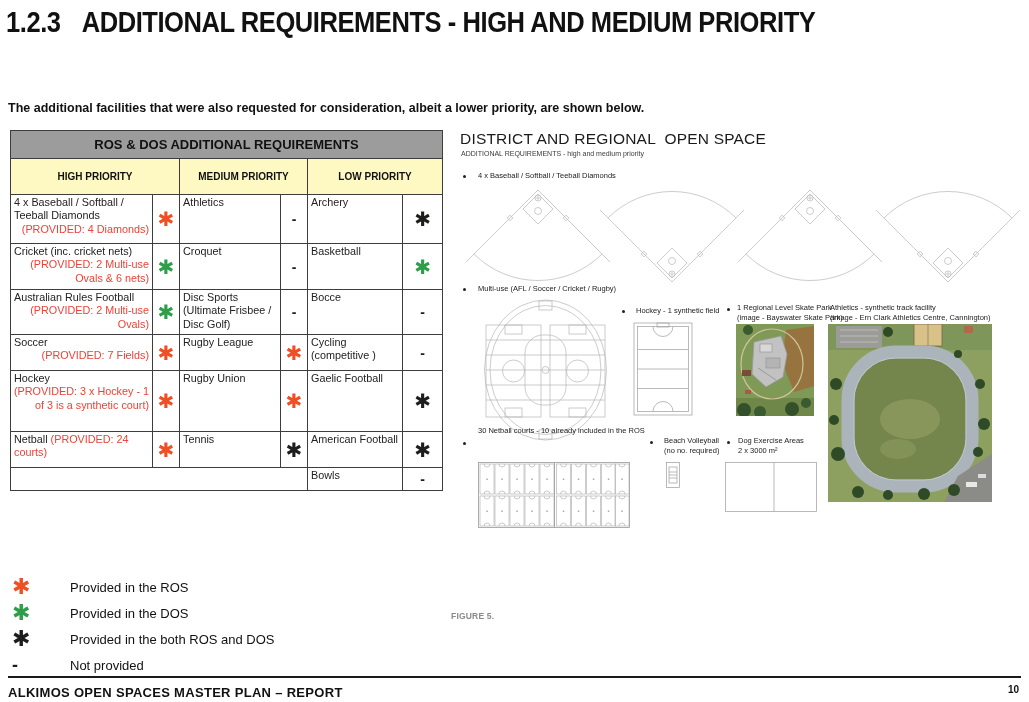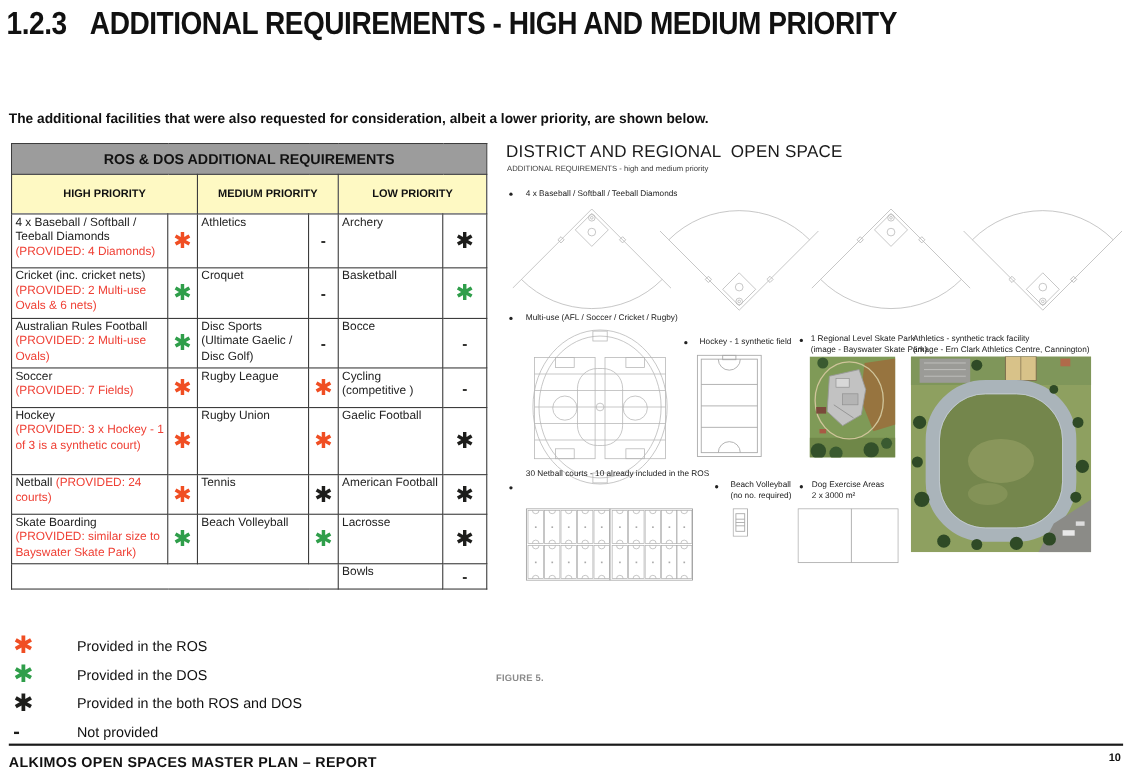--- a/index.html
+++ b/index.html
@@ -16,21 +16,21 @@
   .intro{left:8px;top:101px;font-size:12.5px;font-weight:bold;color:#111;}
   
   table.req{left:10px;top:130px;border-collapse:collapse;table-layout:fixed;width:432px;}
   table.req th,table.req td{border:1.5px solid #3d3d3d;overflow:hidden;}
   th.t-title{background:#9c9c9c;font-size:13px;font-weight:bold;height:25px;color:#111;}
   th.t-col{background:#fef9c3;font-size:10px;font-weight:bold;height:33px;color:#111;}
   td.lbl{font-size:10.8px;line-height:1.25;padding:1px 3px;vertical-align:top;color:#222;}
   td.sym{text-align:center;vertical-align:middle;padding:0;}
   td.sym.ast{font-size:20px;line-height:1;}
   td.sym.dash{font-size:14px;font-weight:bold;}
-  .red{color:#ef4136;}
+  .red{color:#ef4136;text-align:right;}
   .blocknote{display:block;}
   
   .legend{left:8px;top:574px;width:330px;}
   .lg-row{display:flex;align-items:center;height:26px;}
   .lg-sym{width:58px;padding-left:4px;font-size:22px;line-height:1;}
   .lg-sym.dash{font-size:18px;font-weight:bold;}
   .lg-label{font-size:13px;color:#111;}
   
   .footer-line{left:8px;top:676px;width:1013px;border-top:2px solid #1a1a1a;height:0;}
   .footer-left{left:8px;top:685px;font-size:13px;font-weight:bold;letter-spacing:.3px;color:#111;}
@@ -90,21 +90,21 @@
     <td class="sym ast" style="color: rgb(47, 158, 74);">✱</td>
     <td class="lbl"><span>Croquet</span></td>
     <td class="sym dash" style="color: rgb(29, 29, 27);">-</td>
     <td class="lbl"><span>Basketball</span></td>
     <td class="sym ast" style="color: rgb(47, 158, 74);">✱</td>
   </tr>
 
   <tr style="height:45px">
     <td class="lbl"><span>Australian Rules Football</span> <span class="red blocknote">(PROVIDED: 2 Multi-use Ovals)</span></td>
     <td class="sym ast" style="color: rgb(47, 158, 74);">✱</td>
-    <td class="lbl"><span>Disc Sports (Ultimate Gaelic / Disc Golf)</span></td>
+    <td class="lbl"><span>Disc Sports (Ultimate Frisbee / Disc Golf)</span></td>
     <td class="sym dash" style="color: rgb(29, 29, 27);">-</td>
     <td class="lbl"><span>Bocce</span></td>
     <td class="sym dash" style="color: rgb(29, 29, 27);">-</td>
   </tr>
 
   <tr style="height:36px">
     <td class="lbl"><span>Soccer</span> <span class="red blocknote">(PROVIDED: 7 Fields)</span></td>
     <td class="sym ast" style="color: rgb(240, 78, 35);">✱</td>
     <td class="lbl"><span>Rugby League</span></td>
     <td class="sym ast" style="color: rgb(240, 78, 35);">✱</td>
@@ -123,28 +123,20 @@
 
   <tr style="height:36px">
     <td class="lbl"><span>Netball</span> <span class="red">(PROVIDED: 24 courts)</span></td>
     <td class="sym ast" style="color: rgb(240, 78, 35);">✱</td>
     <td class="lbl"><span>Tennis</span></td>
     <td class="sym ast" style="color: rgb(29, 29, 27);">✱</td>
     <td class="lbl"><span>American Football</span></td>
     <td class="sym ast" style="color: rgb(29, 29, 27);">✱</td>
   </tr>
 
-  <tr style="height:45px">
-    <td class="lbl"><span>Skate Boarding</span> <span class="red">(PROVIDED: similar size to Bayswater Skate Park)</span></td>
-    <td class="sym ast" style="color: rgb(47, 158, 74);">✱</td>
-    <td class="lbl"><span>Beach Volleyball</span></td>
-    <td class="sym ast" style="color: rgb(47, 158, 74);">✱</td>
-    <td class="lbl"><span>Lacrosse</span></td>
-    <td class="sym ast" style="color: rgb(29, 29, 27);">✱</td>
-  </tr>
 
 
   <tr style="height:23px">
     <td class="lbl" colspan="4"></td>
     <td class="lbl"><span>Bowls</span></td>
     <td class="sym dash" style="color: rgb(29, 29, 27);">-</td>
   </tr>
 </tbody>
   </table>
 

